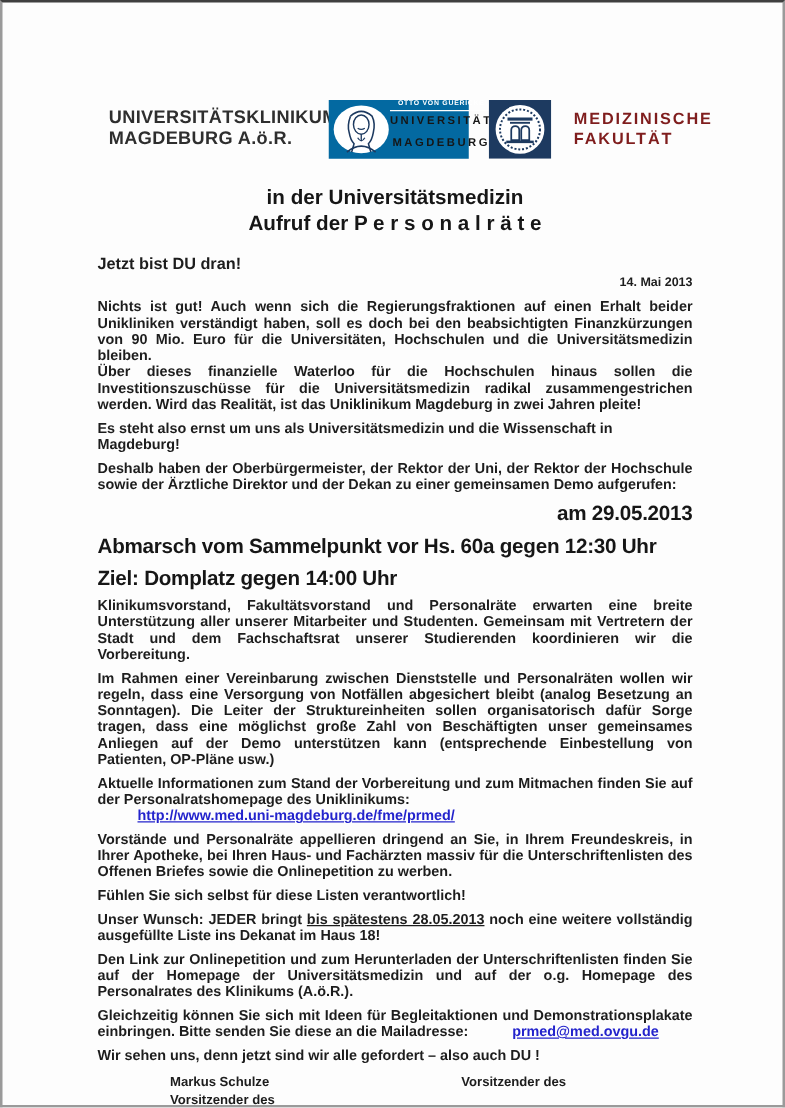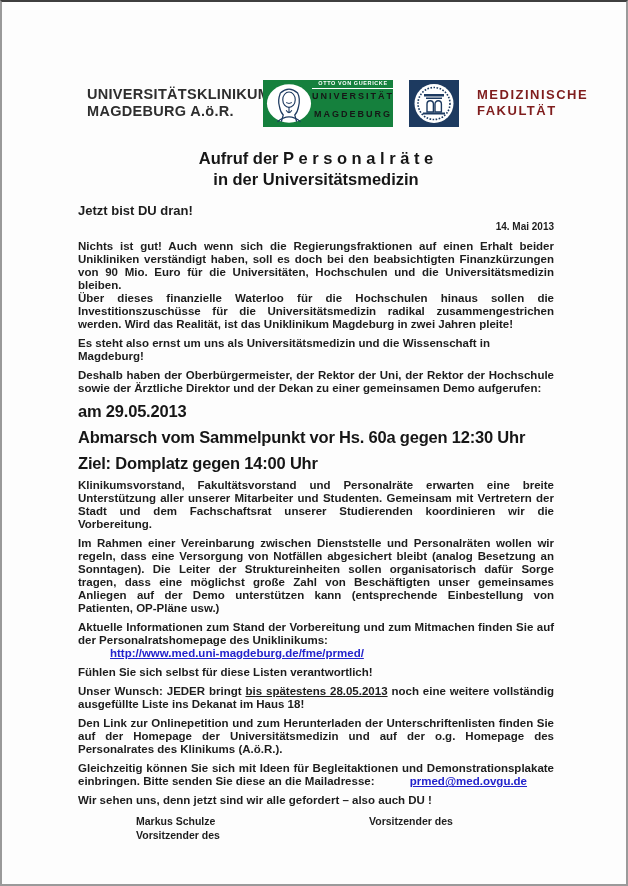--- a/index.html
+++ b/index.html
@@ -7,38 +7,38 @@
     width:628px;height:886px;box-sizing:border-box;margin:0 auto;
     background:#fdfdfd;position:relative;overflow:hidden;
     border:2px solid #9a9a9a;border-top-color:#3f3f3f;
     font-family:"Liberation Sans","DejaVu Sans",sans-serif;
     font-weight:700;color:#1d1d1d;
   }
   .content{padding:0 72px 0 76px;}
   
   .header{display:flex;align-items:center;margin:76px 0 0 9px;height:50px;}
   .brand{width:173px;font-size:14.5px;line-height:1.18;letter-spacing:.3px;color:#2e2e2e;}
-  .uni-logo{width:130px;height:47px;background:#15803d;display:flex;align-items:center;margin-left:3px;}
+  .uni-logo{width:112px;height:47px;background:#0369a1;display:flex;align-items:center;margin-left:3px;}
   .uni-logo .oval{width:46px;height:41px;margin-left:3px;flex:none;}
   .uni-logo .txt{color:#fff;text-align:center;flex:1;padding-right:3px;}
   .uni-logo .small{font-size:5.5px;letter-spacing:.6px;border-bottom:1px solid #fff;padding-bottom:2px;margin-bottom:2px;white-space:nowrap;}
   .uni-logo .big{font-size:9px;letter-spacing:2px;line-height:1.25;white-space:nowrap;}
   .seal{width:50px;height:47px;margin-left:16px;flex:none;}
   .fac-text{margin-left:18px;font-size:13px;letter-spacing:1.5px;line-height:1.25;color:#7f1d1d;white-space:nowrap;}
   
   .title{text-align:center;margin-top:20px;font-size:16.5px;line-height:1.25;color:#161616;}
   .greeting{margin-top:14px;font-size:13px;}
   .date{margin-top:3px;text-align:right;font-size:10px;}
   
   .body{margin-top:8px;font-size:11.5px;line-height:13px;}
   .body p{margin:0 0 6px 0;text-align:justify;}
   .body p.tight{margin-bottom:0;}
   .body p.noj{text-align:left;}
   .big{font-size:16.5px;line-height:20px;letter-spacing:-.2px;margin:2px 0 6px 0;color:#161616;}
-  .big.center{text-align:left;}
+  .big.center{text-align:right;}
   a.link{color:#2323cc;text-decoration:underline;font-weight:700;margin-left:32px;}
   .u{text-decoration:underline;}
   
   .signatures{display:flex;margin-top:8px;font-size:10.5px;line-height:1.3;gap:48px;}
   .sig{width:240px;}
   .sig.first{margin-left:58px;}
   svg .navy{fill:#1d3a60;}
 </style>
 </head>
 <body>
@@ -84,22 +84,22 @@
         </svg>
       </span>
 
       <div class="fac-text">
         <div>MEDIZINISCHE</div>
         <div>FAKULTÄT</div>
       </div>
     </div>
 
     <div class="title">
+      <div>in der Universitätsmedizin</div>
       <div>Aufruf der P e r s o n a l r ä t e</div>
-      <div>in der Universitätsmedizin</div>
     </div>
 
     <div class="greeting">Jetzt bist DU dran!</div>
     <div class="date">14. Mai 2013</div>
 
     <div class="body">
       <p class="tight">Nichts ist gut! Auch wenn sich die Regierungsfraktionen auf einen Erhalt beider Unikliniken verständigt haben, soll es doch bei den beabsichtigten Finanzkürzungen von 90 Mio. Euro für die Universitäten, Hochschulen und die Universitätsmedizin bleiben.</p>
       <p>Über dieses finanzielle Waterloo für die Hochschulen hinaus sollen die Investitionszuschüsse für die Universitätsmedizin radikal zusammengestrichen werden. Wird das Realität, ist das Uniklinikum Magdeburg in zwei Jahren pleite!</p>
       <p class="noj">Es steht also ernst um uns als Universitätsmedizin und die Wissenschaft in Magdeburg!</p>
       <p>Deshalb haben der Oberbürgermeister, der Rektor der Uni, der Rektor der Hochschule sowie der Ärztliche Direktor und der Dekan zu einer gemeinsamen Demo aufgerufen:</p>
@@ -107,20 +107,21 @@
       <div class="big center">am 29.05.2013</div>
       <div class="big">Abmarsch vom Sammelpunkt vor Hs. 60a gegen 12:30 Uhr</div>
       <div class="big">Ziel: Domplatz gegen 14:00 Uhr</div>
 
       <p>Klinikumsvorstand, Fakultätsvorstand und Personalräte erwarten eine breite Unterstützung aller unserer Mitarbeiter und Studenten. Gemeinsam mit Vertretern der Stadt und dem Fachschaftsrat unserer Studierenden koordinieren wir die Vorbereitung.</p>
       <p>Im Rahmen einer Vereinbarung zwischen Dienststelle und Personalräten wollen wir regeln, dass eine Versorgung von Notfällen abgesichert bleibt (analog Besetzung an Sonntagen). Die Leiter der Struktureinheiten sollen organisatorisch dafür Sorge tragen, dass eine möglichst große Zahl von Beschäftigten unser gemeinsames Anliegen auf der Demo unterstützen kann (entsprechende Einbestellung von Patienten, OP-Pläne usw.)</p>
 
       <p class="tight">Aktuelle Informationen zum Stand der Vorbereitung und zum Mitmachen finden Sie auf der Personalratshomepage des Uniklinikums:</p>
       <p class="noj"><a class="link" href="#">http://www.med.uni-magdeburg.de/fme/prmed/</a></p>
 
+      <p>Vorstände und Personalräte appellieren dringend an Sie, in Ihrem Freundeskreis, in Ihrer Apotheke, bei Ihren Haus- und Fachärzten massiv für die Unterschriftenlisten des Offenen Briefes sowie die Onlinepetition zu werben.</p>
       <p class="noj">Fühlen Sie sich selbst für diese Listen verantwortlich!</p>
 
       <p><span>Unser Wunsch: JEDER bringt </span><span class="u">bis spätestens 28.05.2013</span><span> noch eine weitere vollständig ausgefüllte Liste ins Dekanat im Haus 18!</span></p>
 
       <p>Den Link zur Onlinepetition und zum Herunterladen der Unterschriftenlisten finden Sie auf der Homepage der Universitätsmedizin und auf der o.g. Homepage des Personalrates des Klinikums (A.ö.R.).</p>
 
       <p><span>Gleichzeitig können Sie sich mit Ideen für Begleitaktionen und Demonstrationsplakate einbringen. Bitte senden Sie diese an die Mailadresse: </span><a class="link" href="#">prmed@med.ovgu.de</a></p>
 
       <p class="noj">Wir sehen uns, denn jetzt sind wir alle gefordert – also auch DU !</p>
     </div>

